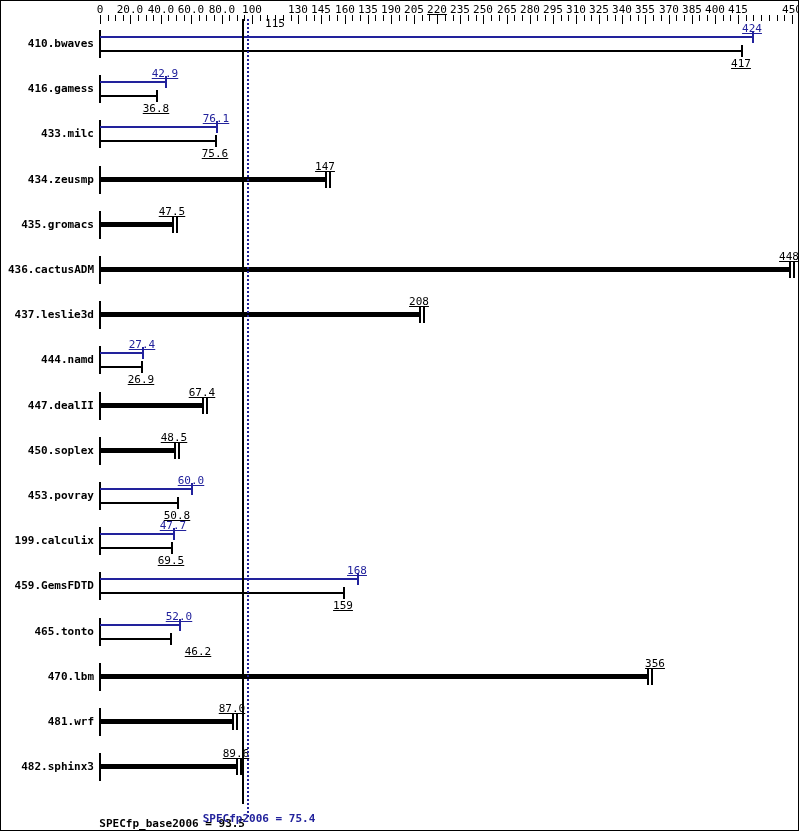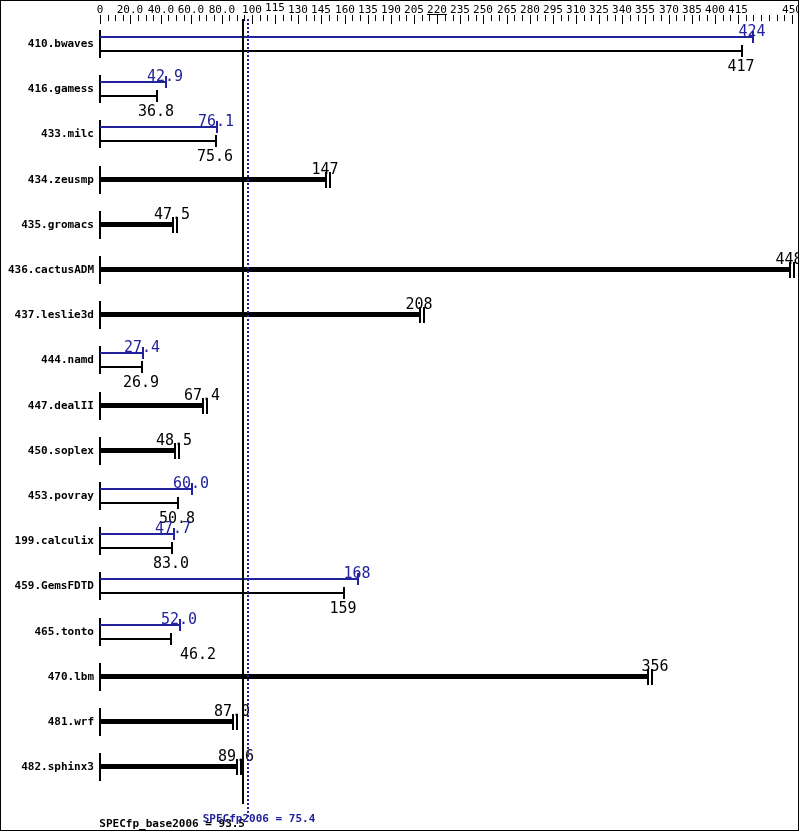--- a/index.html
+++ b/index.html
@@ -53,23 +53,24 @@
   .bar.peak{background:#22229c;}
   .bar.thick{height:5px;}
   .endtick{
     position:absolute;
     width:2px;
   }
   .endtick.base{background:#000;}
   .endtick.peak{background:#22229c;}
   .val{
     position:absolute;
-    font-size:15px;
+    font-size:11px;
     white-space:nowrap;
     transform:translateX(-50%);
+    text-decoration:underline;
   }
   .val.base{color:#000;}
   .val.peak{color:#22229c;}
   .median-solid{
     position:absolute;
     width:2px;
     background:#000;
   }
   .median-dotted{
     position:absolute;
@@ -190,21 +191,21 @@
       <div class="tick minor" style="left: 776px; top: 14px;"></div>
       <div class="tick minor" style="left: 783px; top: 14px;"></div>
     </div>
   <div id="axis-labels">
       <div class="axis-label" style="left: 99px; top: 2px;">0</div>
       <div class="axis-label" style="left: 129px; top: 2px;">20.0</div>
       <div class="axis-label" style="left: 160px; top: 2px;">40.0</div>
       <div class="axis-label" style="left: 190px; top: 2px;">60.0</div>
       <div class="axis-label" style="left: 221px; top: 2px;">80.0</div>
       <div class="axis-label" style="left: 251px; top: 2px;">100</div>
-      <div class="axis-label" style="left: 274px; top: 0;">115</div>
+      <div class="axis-label" style="left: 274px; top: 16px;">115</div>
       <div class="axis-label" style="left: 297px; top: 2px;">130</div>
       <div class="axis-label" style="left: 320px; top: 2px;">145</div>
       <div class="axis-label" style="left: 344px; top: 2px;">160</div>
       <div class="axis-label" style="left: 367px; top: 2px;">135</div>
       <div class="axis-label" style="left: 390px; top: 2px;">190</div>
       <div class="axis-label" style="left: 413px; top: 2px;">205</div>
       <div class="axis-label" style="left: 436px; top: 2px; text-decoration: underline;">220</div>
       <div class="axis-label" style="left: 459px; top: 2px;">235</div>
       <div class="axis-label" style="left: 482px; top: 2px;">250</div>
       <div class="axis-label" style="left: 506px; top: 2px;">265</div>
@@ -297,21 +298,21 @@
       <div class="bar base" style="left: 99px; top: 501px; width: 77.216px;"></div>
       <div class="endtick base" style="left: 176px; top: 496px; height: 12px;"></div>
       <div class="val base" style="left: 176px; top: 508px;">50.8</div>
       <div class="baseline" style="left: 98px; top: 526.2px; height: 28px;"></div>
       <div class="bench-label" style="top: 539.2px; right: 704px;">199.calculix</div>
       <div class="bar peak" style="left: 99px; top: 532.2px; width: 72.504px;"></div>
       <div class="endtick peak" style="left: 172px; top: 527.2px; height: 12px;"></div>
       <div class="val peak" style="left: 172px; top: 518.2px;">47.7</div>
       <div class="bar base" style="left: 99px; top: 546.2px; width: 70.68px;"></div>
       <div class="endtick base" style="left: 170px; top: 541.2px; height: 12px;"></div>
-      <div class="val base" style="left: 170px; top: 553.2px;">83.0</div>
+      <div class="val base" style="left: 170px; top: 553.2px;">69.5</div>
       <div class="baseline" style="left: 98px; top: 571.4px; height: 28px;"></div>
       <div class="bench-label" style="top: 584.4px; right: 704px;">459.GemsFDTD</div>
       <div class="bar peak" style="left: 99px; top: 577.4px; width: 256.914px;"></div>
       <div class="endtick peak" style="left: 356px; top: 572.4px; height: 12px;"></div>
       <div class="val peak" style="left: 356px; top: 563.4px;">168</div>
       <div class="bar base" style="left: 99px; top: 591.4px; width: 243.029px;"></div>
       <div class="endtick base" style="left: 342px; top: 586.4px; height: 12px;"></div>
       <div class="val base" style="left: 342px; top: 598.4px;">159</div>
       <div class="baseline" style="left: 98px; top: 616.6px; height: 28px;"></div>
       <div class="bench-label" style="top: 629.6px; right: 704px;">465.tonto</div>

